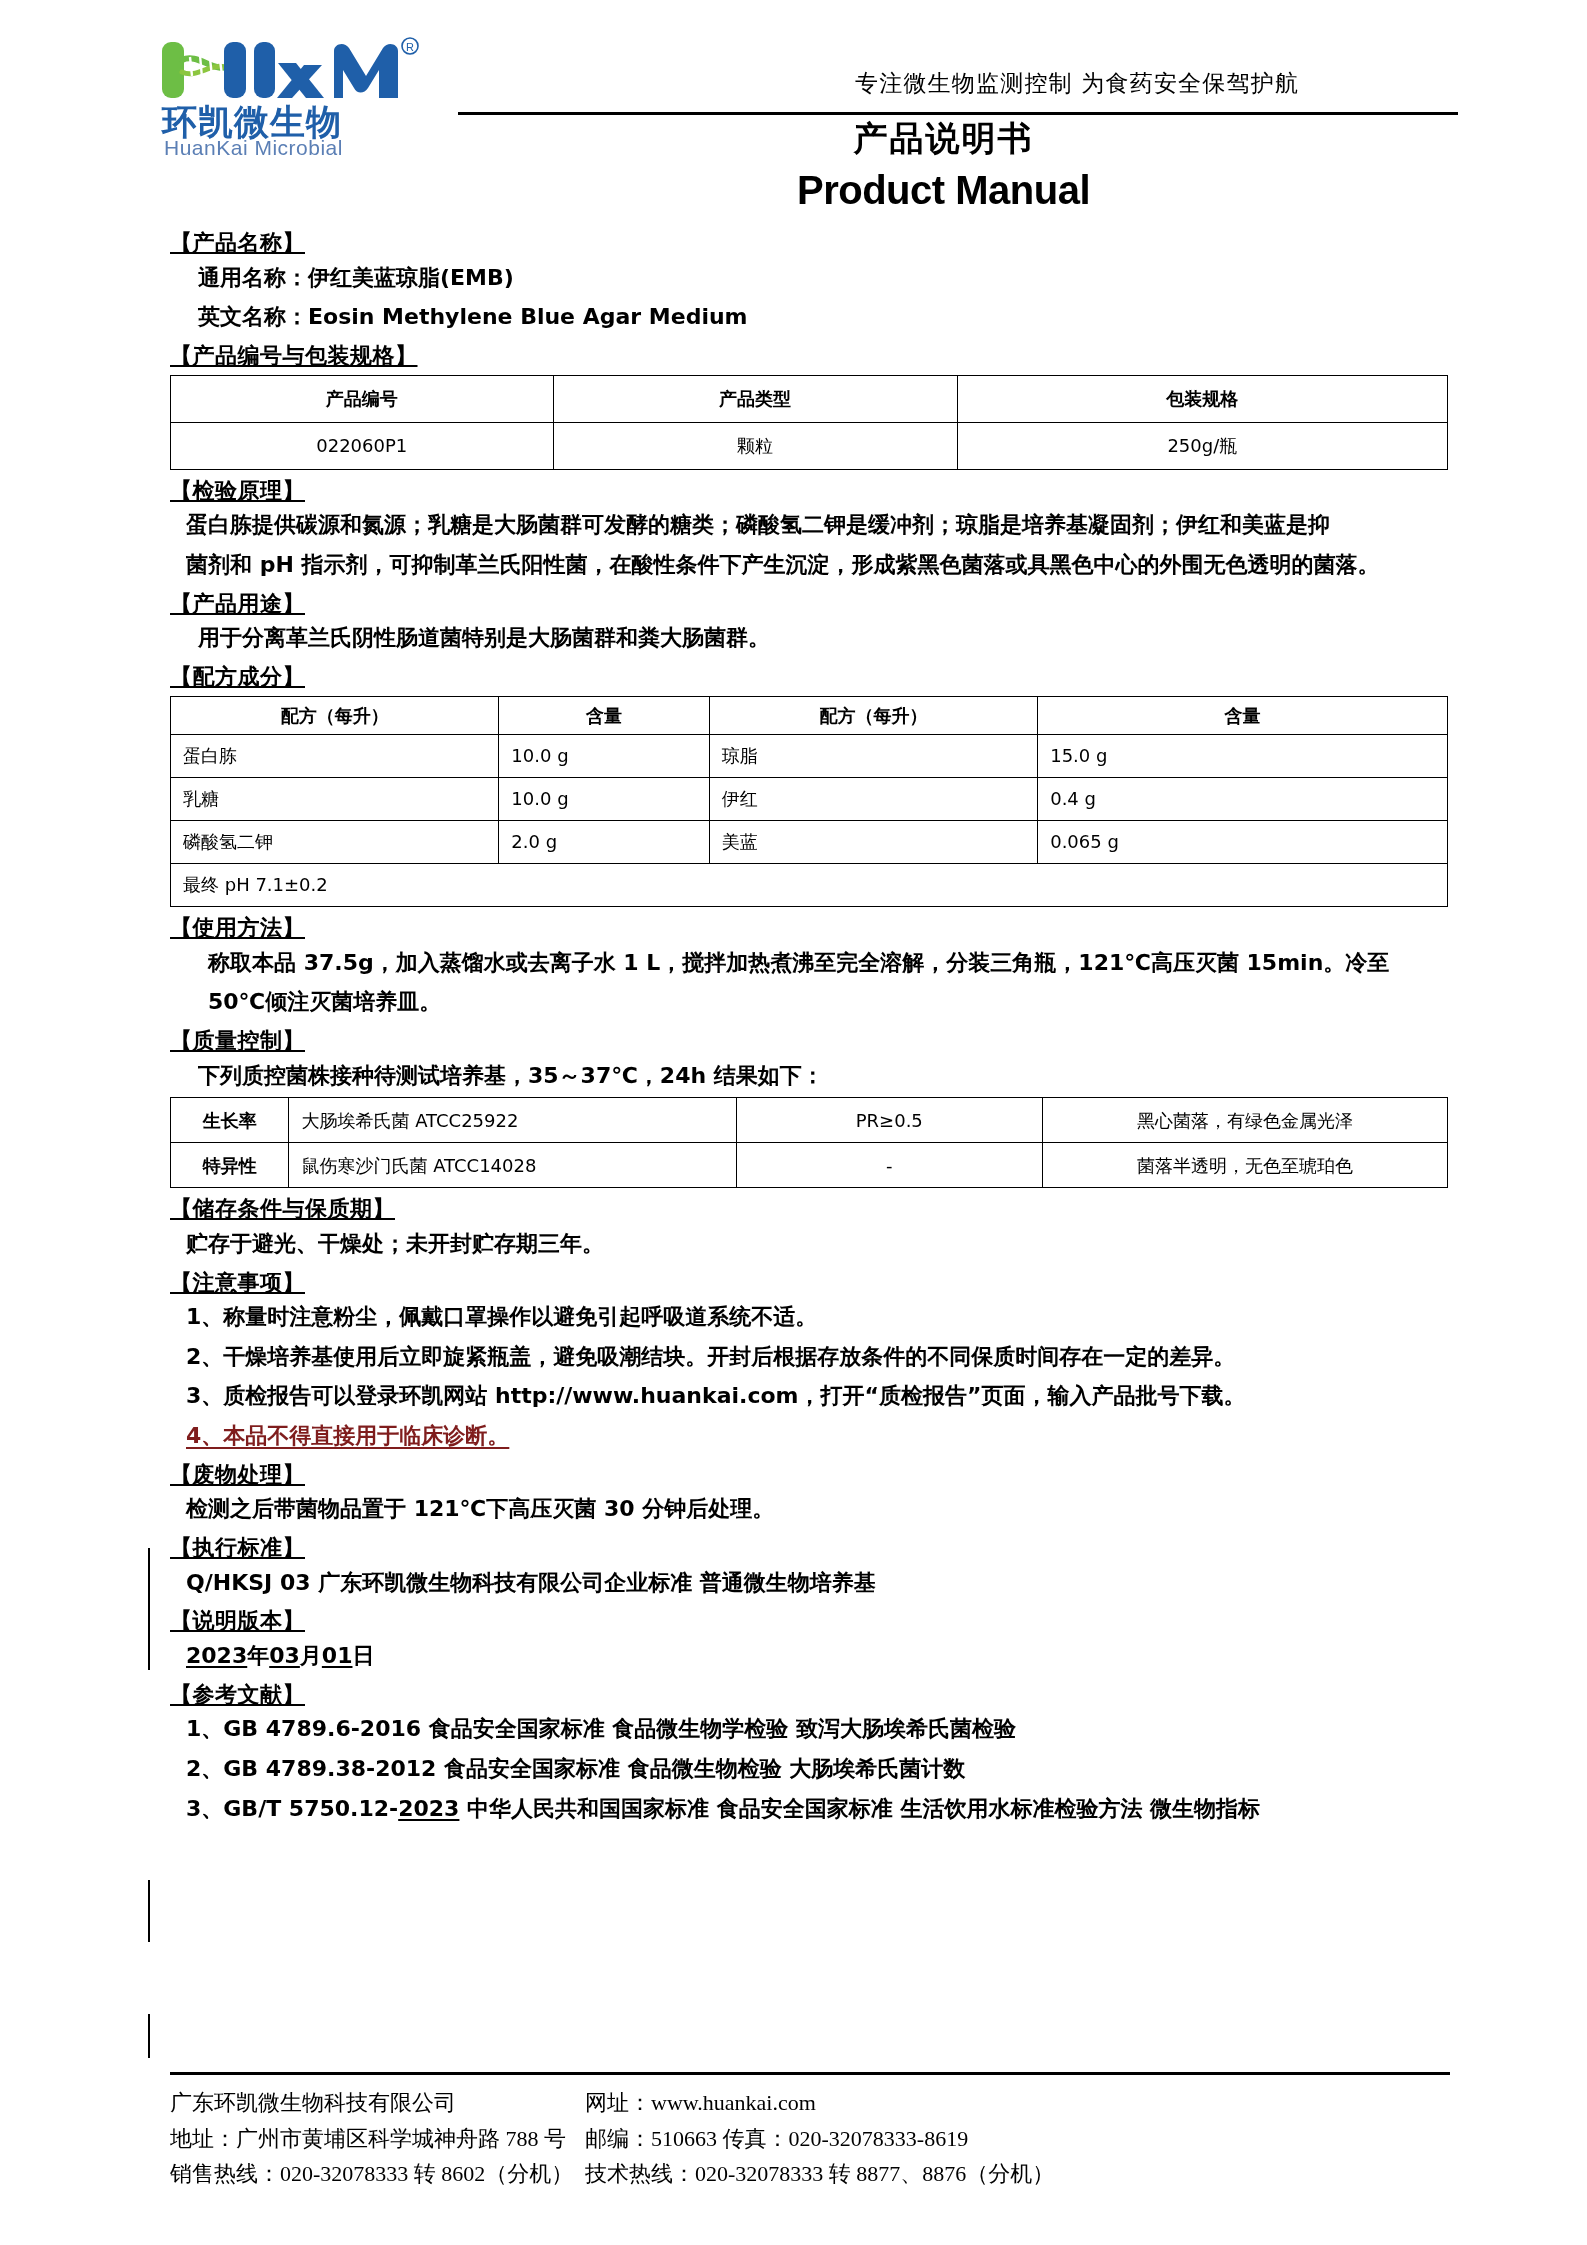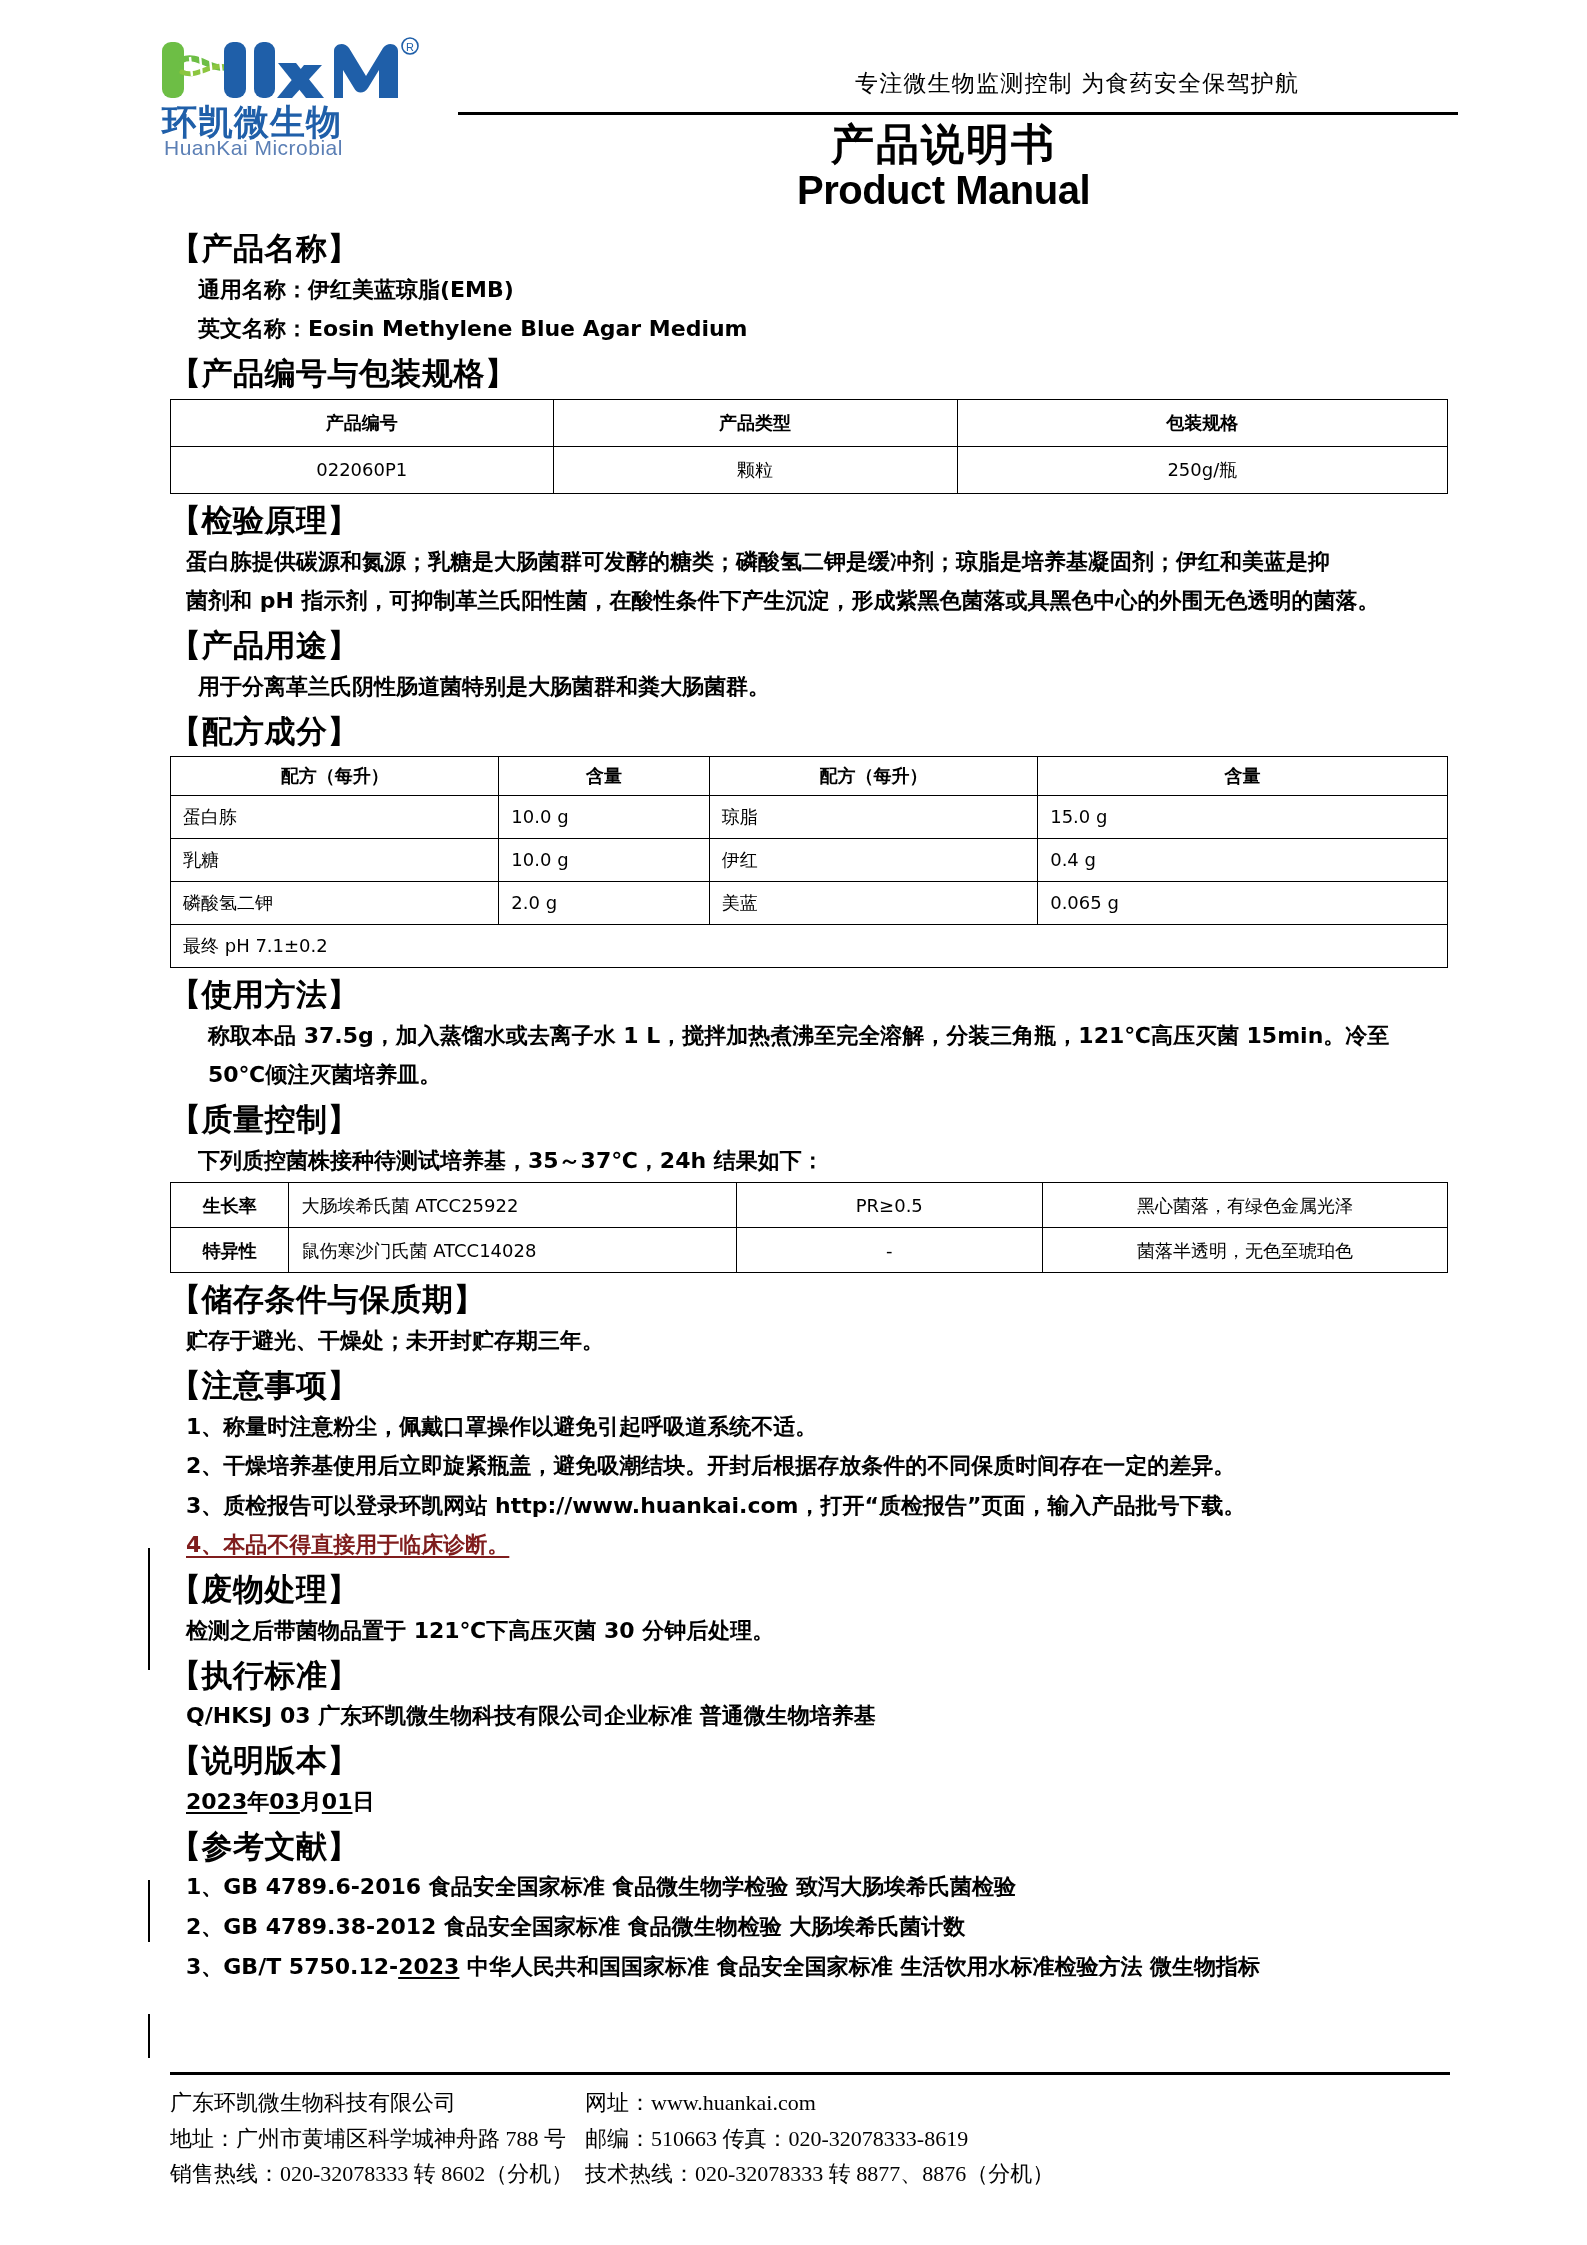--- a/index.html
+++ b/index.html
@@ -57,21 +57,21 @@
     width: 1000px;
     height: 0;
     border-top: 3px solid #000;
   }
   .title-cn {
     position: absolute;
     left: 0;
     right: 0;
     top: 116px;
     text-align: center;
-    font-size: 43px;
+    font-size: 34px;
     font-weight: bold;
     letter-spacing: 2px;
     font-family: "DejaVu Sans", sans-serif;
     padding-left: 300px;
   }
   .title-en {
     position: absolute;
     left: 0;
     right: 0;
     top: 168px;
@@ -84,27 +84,28 @@
   }
 
   
   .content {
     position: absolute;
     left: 170px;
     top: 228px;
     width: 1280px;
   }
   h2.section {
-    font-size: 31px;
+    font-size: 22px;
     font-weight: bold;
     margin: 0 0 2px 0;
     padding: 0;
     font-family: "DejaVu Sans", sans-serif;
     line-height: 1.35;
     letter-spacing: 0.5px;
+    text-decoration: underline;
   }
   p.body-text {
     font-size: 22px;
     margin: 0 0 4px 16px;
     padding: 0 0 0 12px;
     line-height: 1.62;
     font-family: "DejaVu Sans", sans-serif;
     font-weight: bold;
   }
   p.body-text.indent2 { padding-left: 22px; }

